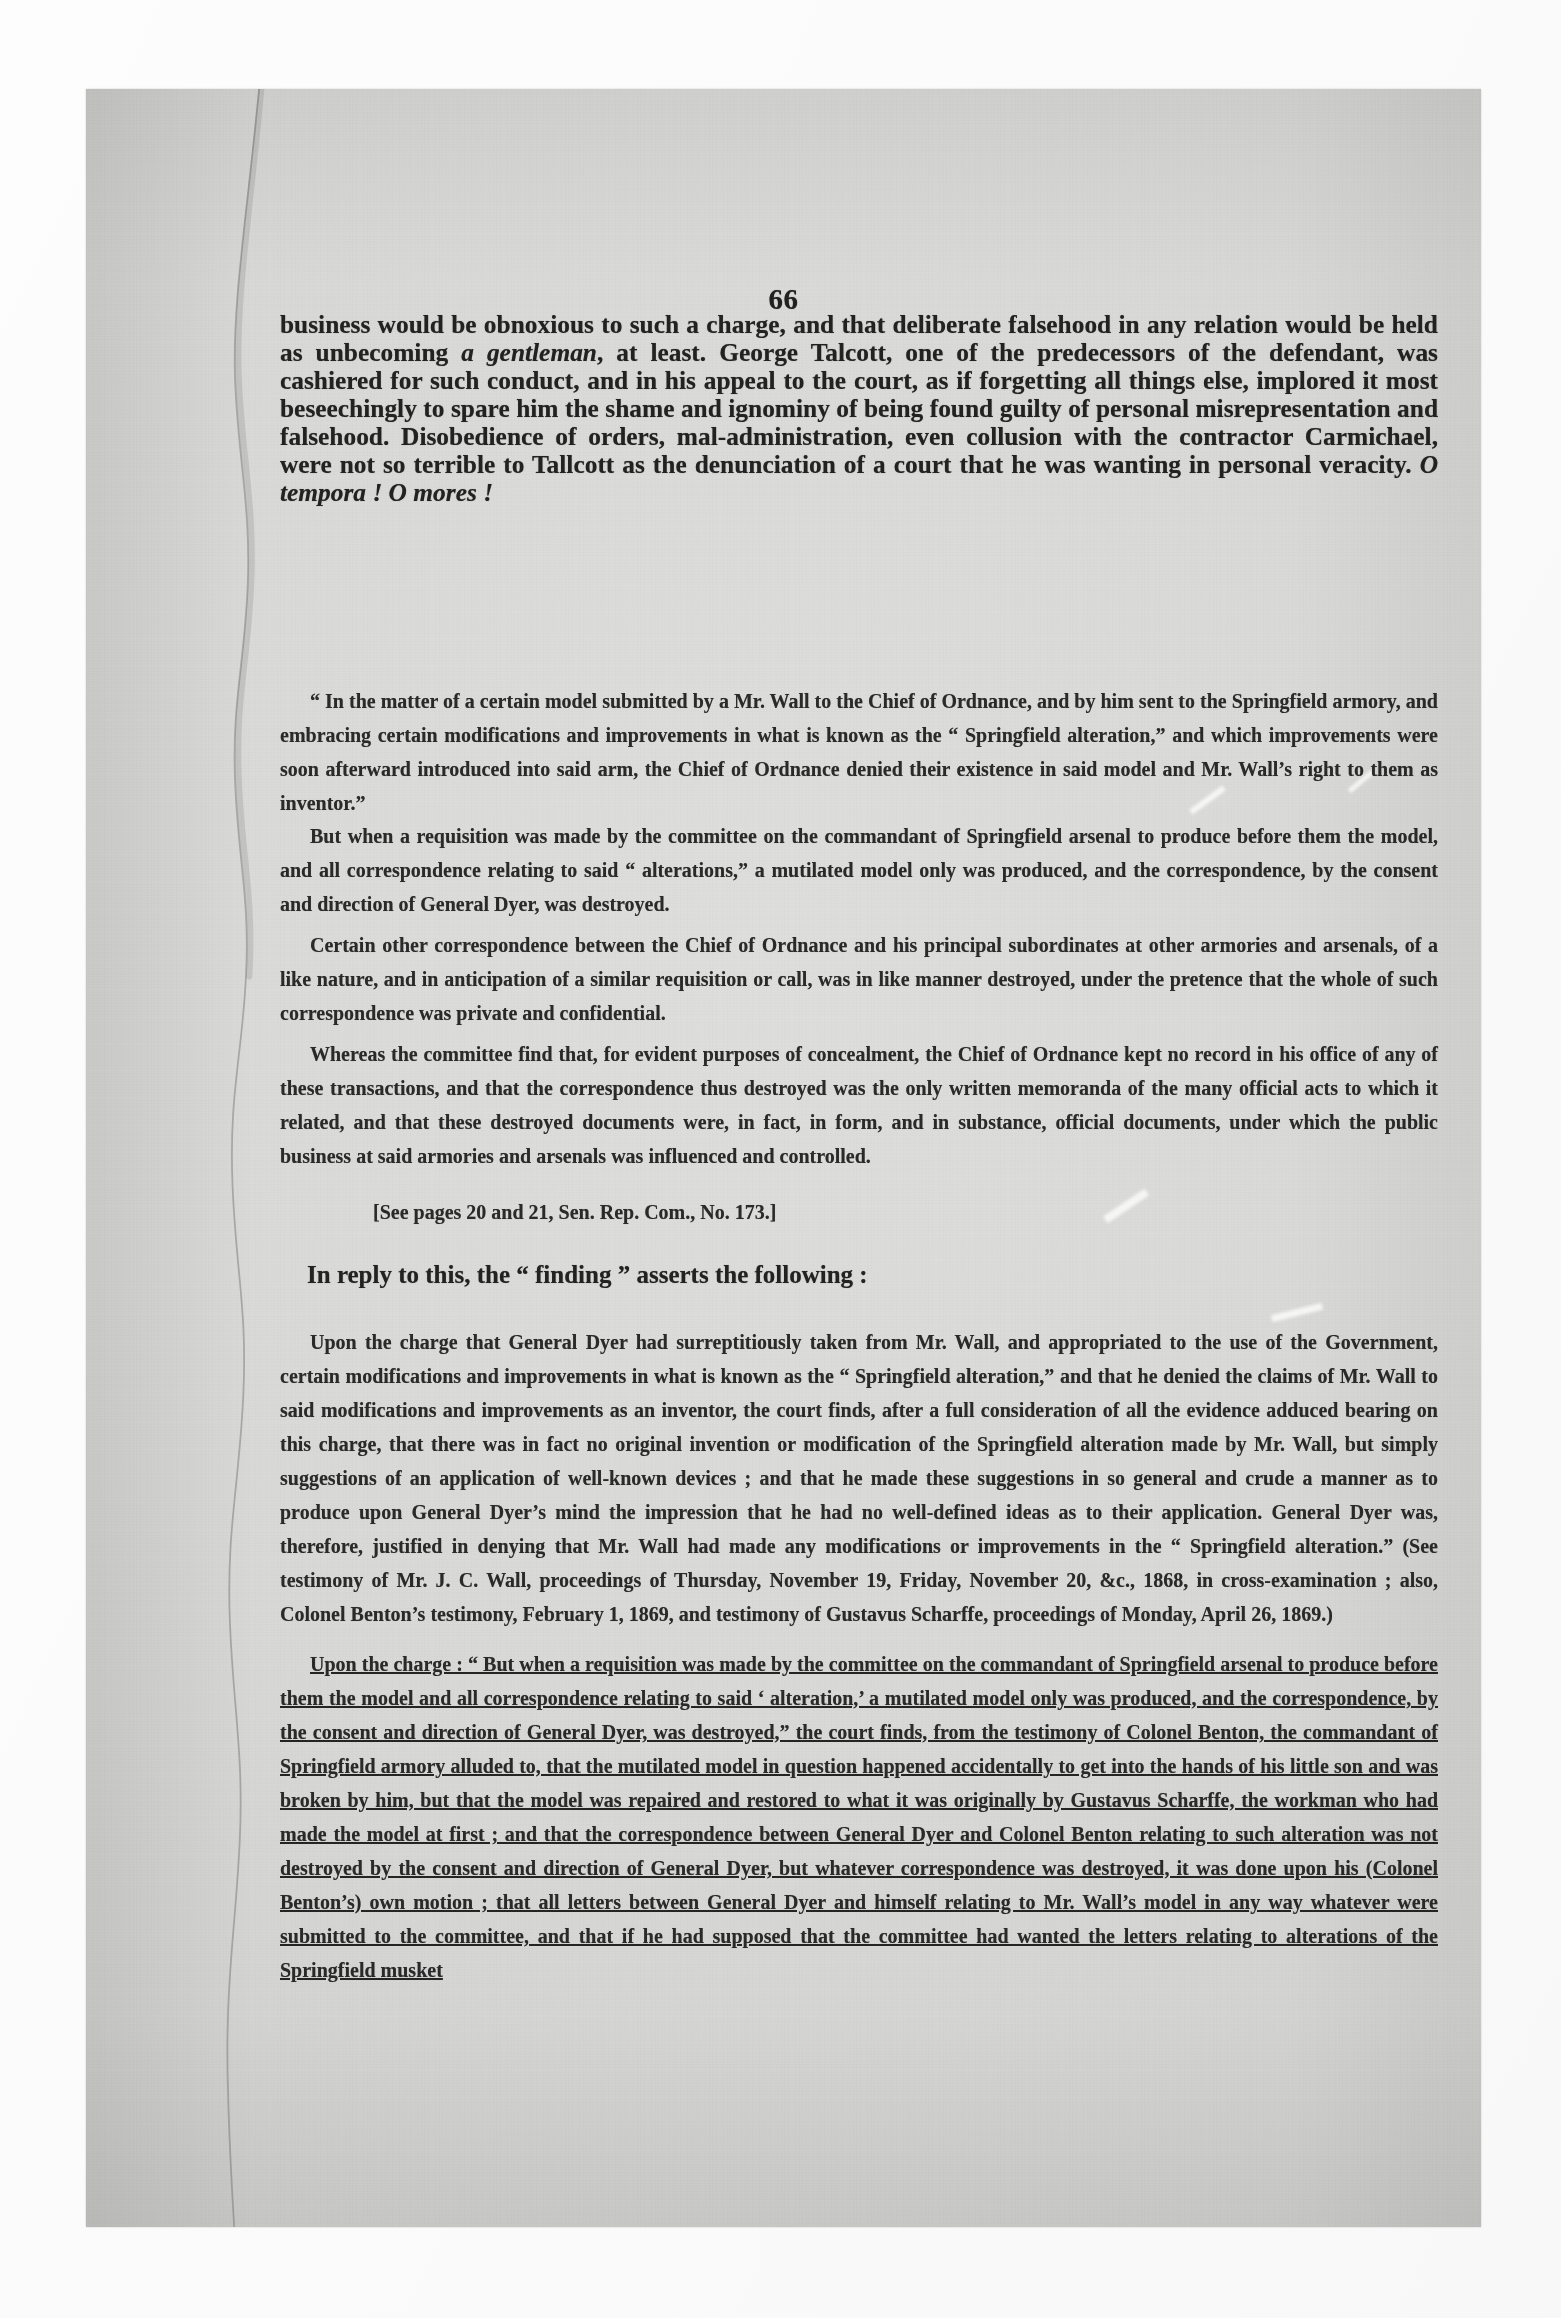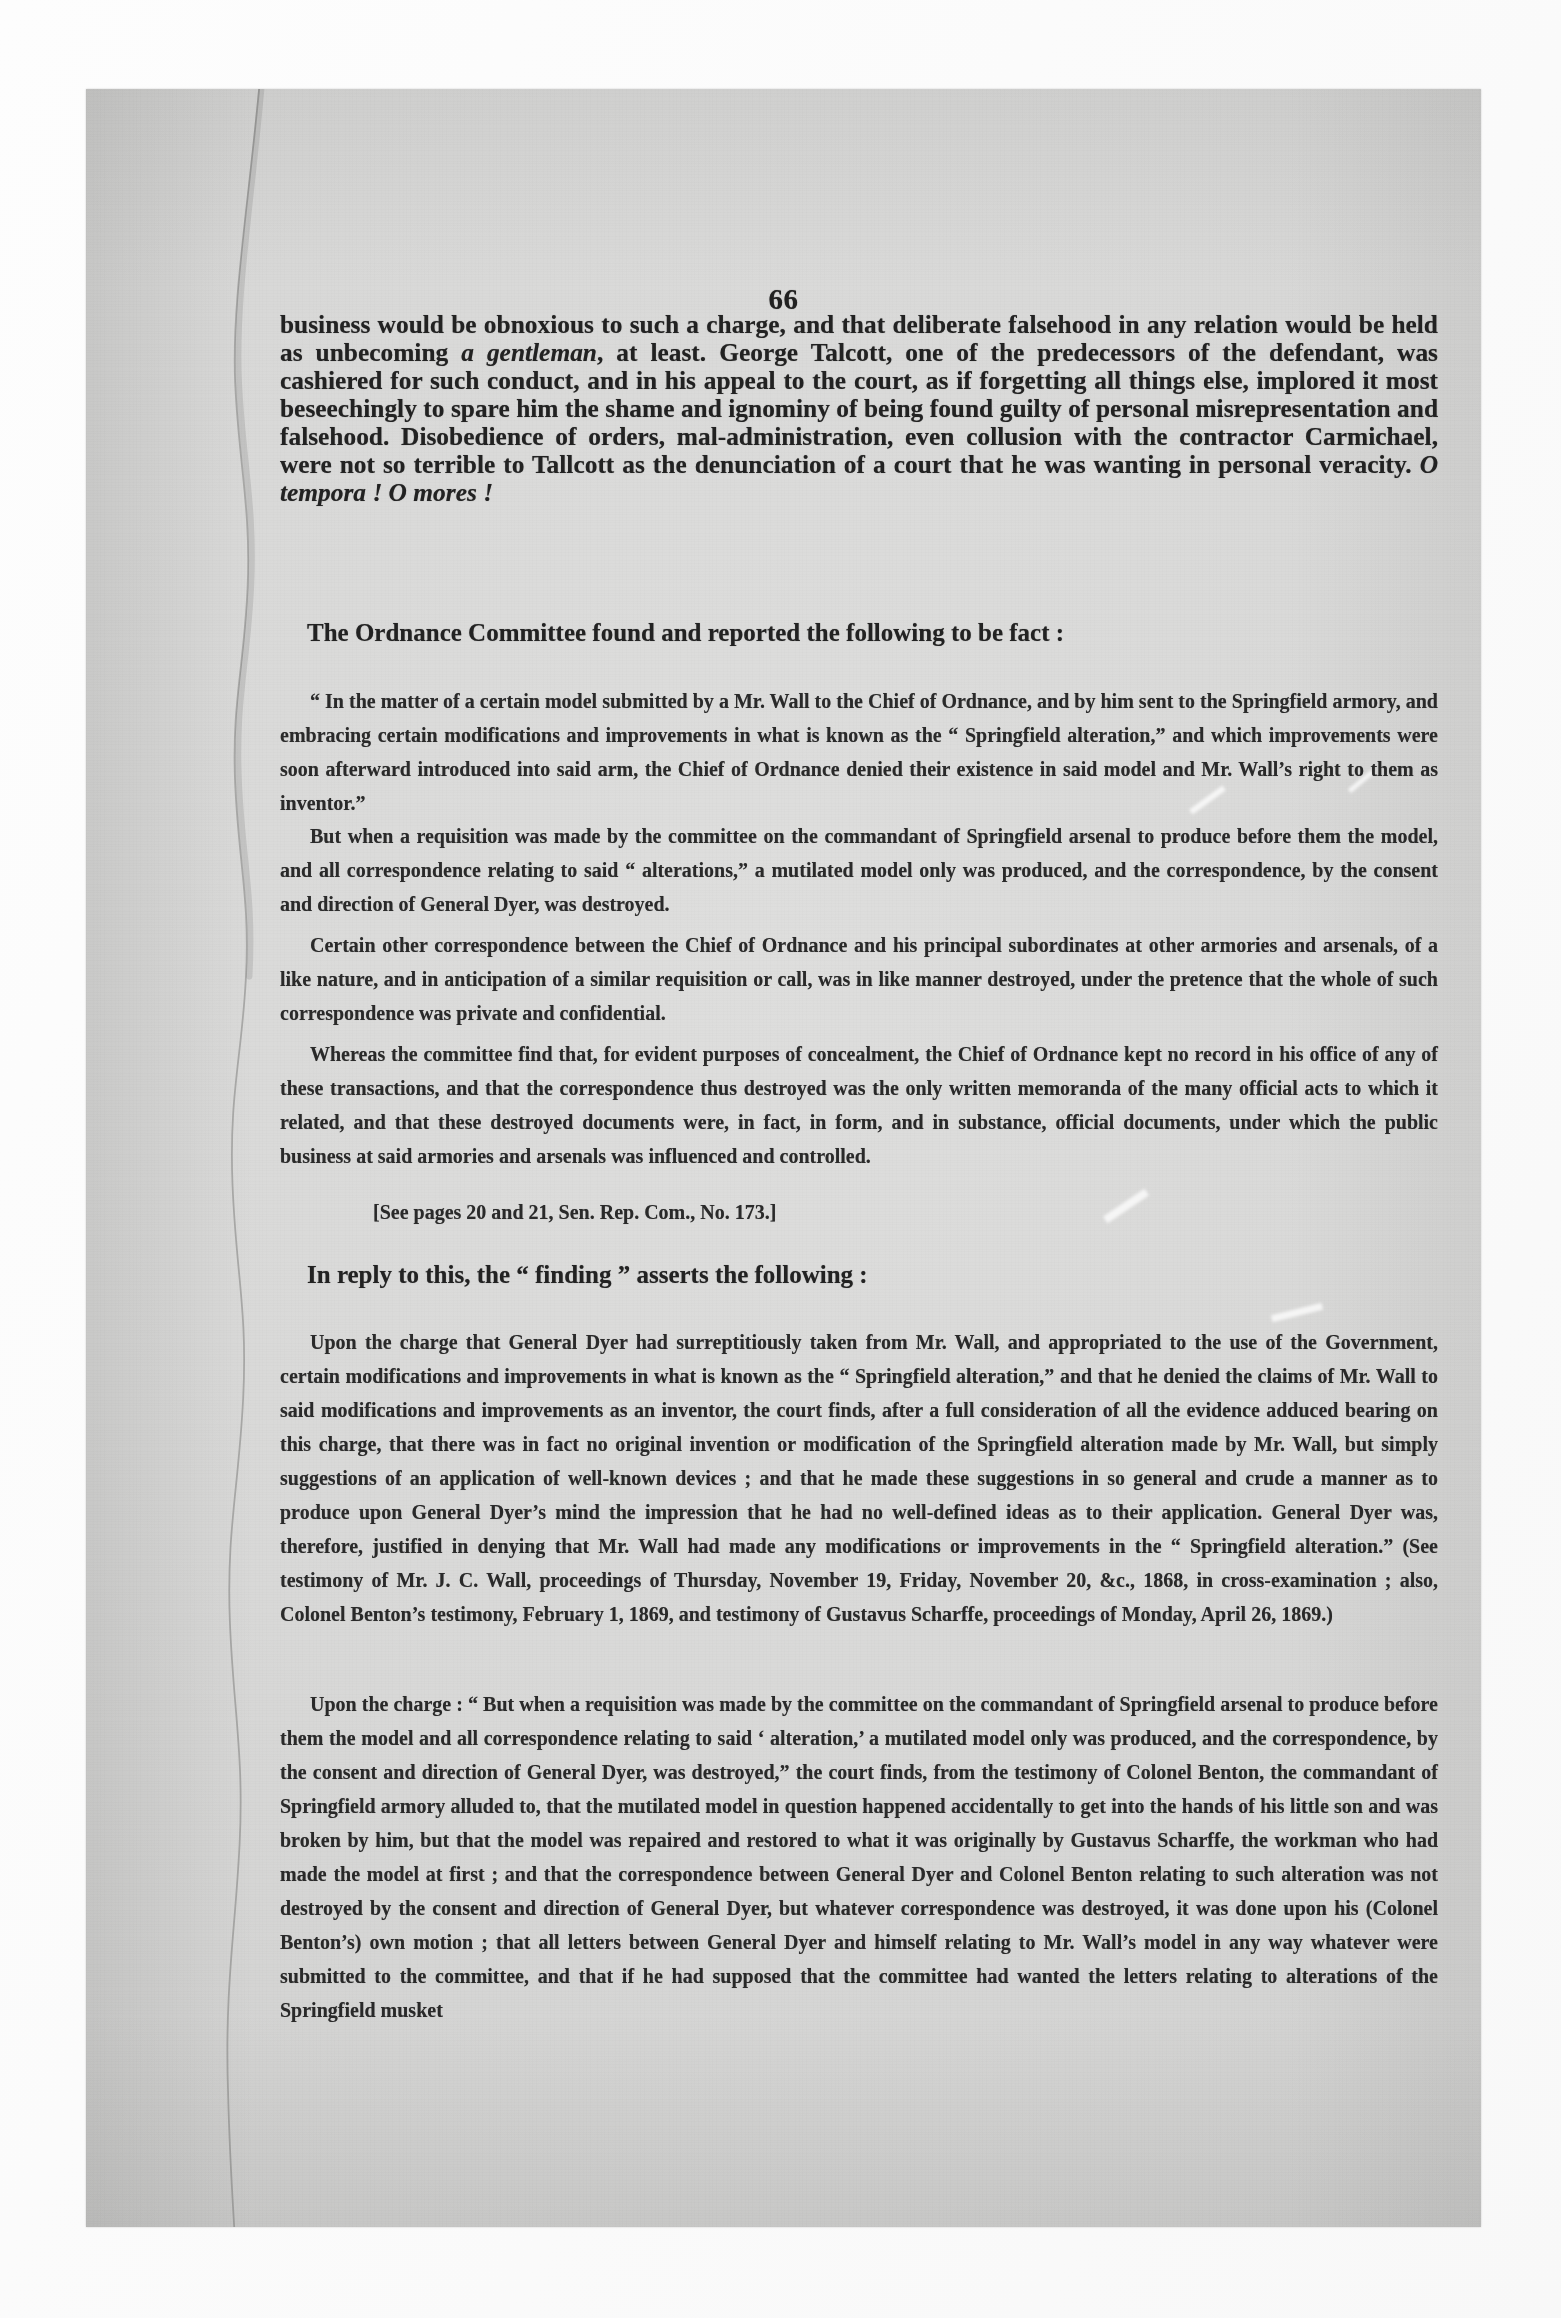--- a/index.html
+++ b/index.html
@@ -179,23 +179,20 @@
     <div class="scuff" style="left:1260px; top:690px; width:30px; height:5.3px; transform:rotate(-40deg);"></div>
 
     <div id="text-column">
 
       <div id="page-folio">66</div>
 
       <div class="block" style="top:221px;">
         <p class="p-large"><span>business would be obnoxious to such a charge, and that deliberate falsehood in any relation would be held as unbecoming </span><span class="ital">a gentleman</span><span>, at least.   George Talcott, one of the predecessors of the defendant, was cashiered for such conduct, and in his appeal to the court, as if forgetting all things else, implored it most beseechingly to spare him the shame and ignominy of being found guilty of personal misrepresentation and falsehood.   Disobedience of orders, mal-administration, even collusion with the contractor Carmichael, were not so terrible to Tallcott as the denunciation of a court that he was wanting in personal veracity.   </span><span class="ital">O tempora !  O mores !</span></p>
       </div>
 
-      <div class="block" style="top:527px;">
-        <p class="p-heading">The Ordnance Committee found and reported the following to be fact :</p>
-      </div>
 
       <div class="block" style="top:595px;">
         <p class="p-small">“ In the matter of a certain model submitted by a Mr. Wall to the Chief of Ordnance, and by him sent to the Springfield armory, and embracing certain modifications and improvements in what is known as the “ Springfield alteration,” and which improvements were soon afterward introduced into said arm, the Chief of Ordnance denied their existence in said model and Mr. Wall’s right to them as inventor.”</p>
       </div>
 
       <div class="block" style="top:730px;">
         <p class="p-small">But when a requisition was made by the committee on the commandant of Springfield arsenal to produce before them the model, and all correspondence relating to said “ alterations,” a mutilated model only was produced, and the correspondence, by the consent and direction of General Dyer, was destroyed.</p>
       </div>
 
       <div class="block" style="top:839px;">
@@ -211,21 +208,21 @@
       </div>
 
       <div class="block" style="top:1169px;font-family:Liberation Serif, serif;">
         <p class="p-heading">In reply to this, the “ finding ” asserts the following :</p>
       </div>
 
       <div class="block" style="top:1236px;">
         <p class="p-small">Upon the charge that General Dyer had surreptitiously taken from Mr. Wall, and appropriated to the use of the Government, certain modifications and improvements in what is known as the “ Springfield alteration,” and that he denied the claims of Mr. Wall to said modifications and improvements as an inventor, the court finds, after a full consideration of all the evidence adduced bearing on this charge, that there was in fact no original invention or modification of the Springfield alteration made by Mr. Wall, but simply suggestions of an application of well-known devices ; and that he made these suggestions in so general and crude a manner as to produce upon General Dyer’s mind the impression that he had no well-defined ideas as to their application.   General Dyer was, therefore, justified in denying that Mr. Wall had made any modifications or improvements in the “ Springfield alteration.”   (See testimony of Mr. J. C. Wall, proceedings of Thursday, November 19, Friday, November 20, &amp;c., 1868, in cross-examination ; also, Colonel Benton’s testimony, February 1, 1869, and testimony of Gustavus Scharffe, proceedings of Monday, April 26, 1869.)</p>
       </div>
 
-      <div class="block" style="top:1598px;">
+      <div class="block" style="top:1558px;text-decoration:underline;">
         <p class="p-small">Upon the charge : “ But when a requisition was made by the committee on the commandant of Springfield arsenal to produce before them the model and all correspondence relating to said ‘ alteration,’ a mutilated model only was produced, and the correspondence, by the consent and direction of General Dyer, was destroyed,” the court finds, from the testimony of Colonel Benton, the commandant of Springfield armory alluded to, that the mutilated model in question happened accidentally to get into the hands of his little son and was broken by him, but that the model was repaired and restored to what it was originally by Gustavus Scharffe, the workman who had made the model at first ; and that the correspondence between General Dyer and Colonel Benton relating to such alteration was not destroyed by the consent and direction of General Dyer, but whatever correspondence was destroyed, it was done upon his (Colonel Benton’s) own motion ; that all letters between General Dyer and himself relating to Mr. Wall’s model in any way whatever were submitted to the committee, and that if he had supposed that the committee had wanted the letters relating to alterations of the Springfield musket</p>
       </div>
 
     </div>
 
   </div>
 </div>
 
 
 </body></html>

